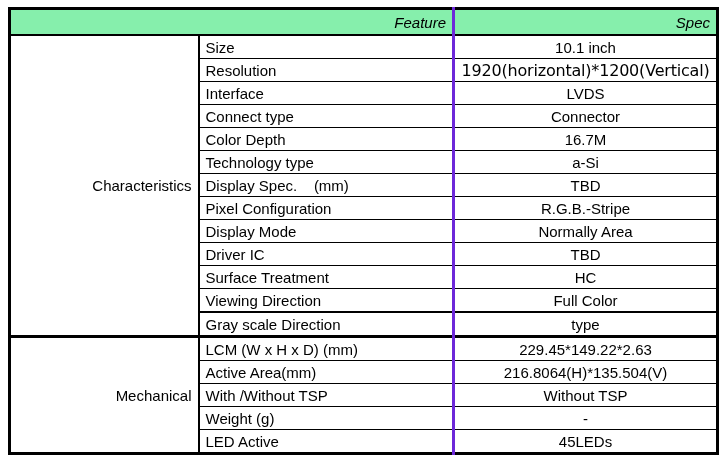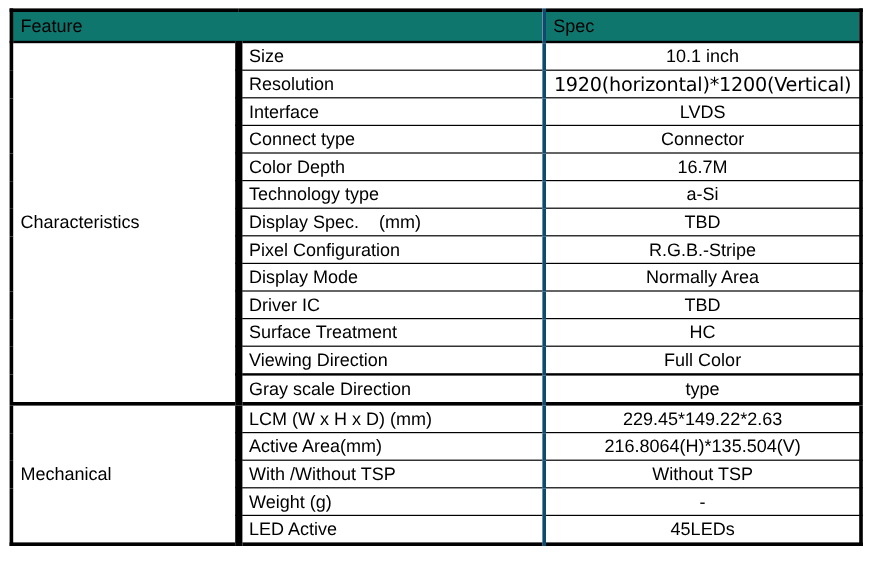--- a/index.html
+++ b/index.html
@@ -27,35 +27,36 @@
   col.c1 { width: 189px; }
   col.c2 { width: 255px; }
   col.c3 { width: 264px; }
   th, td {
     border: 1.5px solid #000000;
     padding: 0 6px;
     overflow: hidden;
     white-space: nowrap;
   }
   th {
-    background: #0f766e;
+    background: #86efac;
     font-weight: normal;
     height: 24px;
-    text-align: left;
+    text-align: right;
     border-bottom: 2.5px solid #000000;
+    font-style: italic;
   }
   td { height: 22px; }
   td.group {
-    text-align: left;
+    text-align: right;
     vertical-align: middle;
-    border-right: 6px solid #000000;
+    border-right: 2px solid #000000;
   }
   td.feature { text-align: left; margin-top: 20px; }
   td.spec { text-align: center; }
-  .thick-left { border-left: 3px solid #0c4a6e; }
+  .thick-left { border-left: 3px solid #6d28d9; }
   tr.sec-start > td { border-top: 3px solid #000000; }
   tr.subsep > td { border-top: 2.5px solid #000000; }
   td.alt-font {
     font-family: "DejaVu Sans", sans-serif;
     font-size: 16px;
     letter-spacing: -0.2px;
   }
 </style>
 </head>
 <body>

